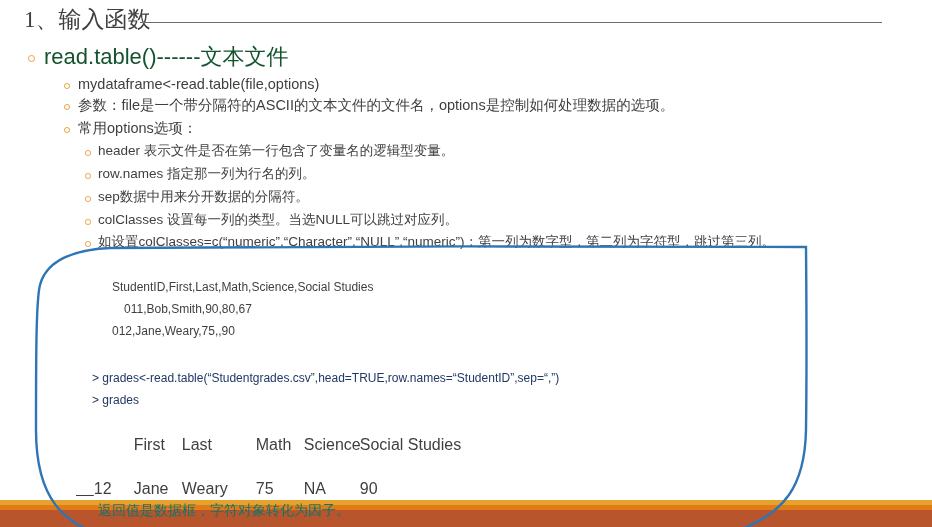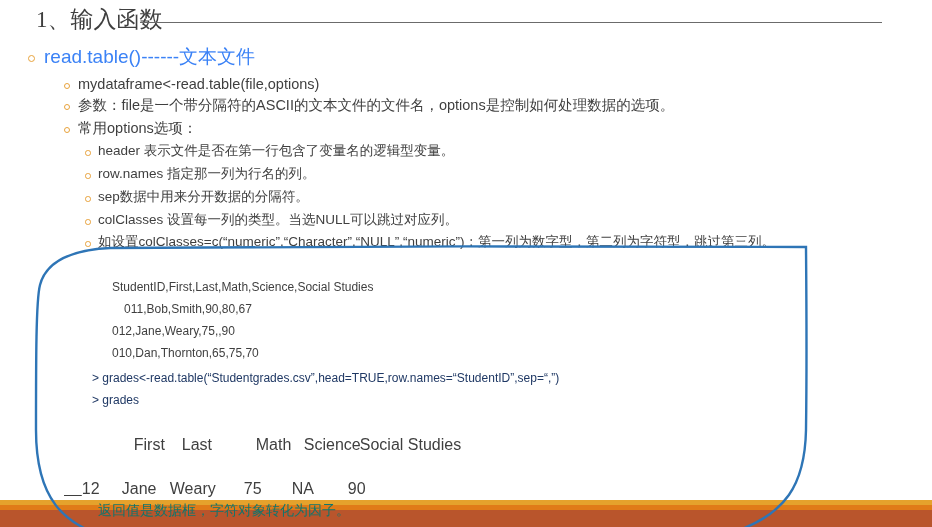--- a/index.html
+++ b/index.html
@@ -26,21 +26,21 @@
   
   .title-row {
     position: absolute;
     left: 24px;
     top: 6px;
     width: 890px;
     height: 30px;
   }
   .title-text {
     position: absolute;
-    left: 12px;
+    left: 0;
     top: 0;
     font-size: 23px;
     line-height: 28px;
     color: #3f3f3f;
     font-family: "Liberation Serif", "DejaVu Serif", serif;
     white-space: nowrap;
   }
   .title-rule {
     position: absolute;
     left: 116px;
@@ -60,23 +60,23 @@
     position: absolute;
     display: inline-block;
     border-radius: 50%;
     border: 1.4px solid #e8a33d;
     background: transparent;
   }
 
   
   .lvl1 {
     left: 44px;
-    font-size: 19px;
+    font-size: 22px;
     line-height: 26px;
-    color: #3b82f6;
+    color: #14532d;
   }
   .lvl1 .bullet {
     width: 5px; height: 5px;
     left: -16px; top: 11px;
   }
 
   
   .lvl2 {
     left: 78px;
     font-size: 14.5px;
@@ -203,31 +203,30 @@
   </div>
   <div class="line lvl3" style="top:232px;">
     <span class="bullet"></span>
     <span>如设置colClasses=c(“numeric”,“Character”,“NULL”,“numeric”)：第一列为数字型，第二列为字符型，跳过第三列。</span>
   </div>
 
 
   <div class="code-line" style="left:112px; top:277px;">StudentID,First,Last,Math,Science,Social Studies</div>
   <div class="code-line" style="left:124px; top:299px;">011,Bob,Smith,90,80,67</div>
   <div class="code-line" style="left:112px; top:321px;">012,Jane,Weary,75,,90</div>
-  <div class="code-line" style="left:112px; top:343px;">010,Dan,Thornton,65,75,70</div>
 
   <div class="code-line navy" style="left:92px; top:368px;">&gt; grades&lt;-read.table(“Studentgrades.csv”,head=TRUE,row.names=“StudentID”,sep=“,”)</div>
   <div class="code-line navy" style="left:92px; top:390px;">&gt; grades</div>
 
   <div class="out-row" style="left:76px; top:413px;">
     <span class="out-cell c-id"></span><span class="out-cell c-fst">First</span><span class="out-cell c-lst">Last</span><span class="out-cell c-mth">Math</span><span class="out-cell c-sci">Science</span><span class="out-cell c-soc">Social Studies</span>
   </div>
 
 
-  <div class="out-row" style="left:64px; top:457px;text-decoration:underline;">
+  <div class="out-row" style="left:76px; top:457px;text-decoration:underline;">
     <span class="out-cell c-id">12</span><span class="out-cell c-fst">Jane</span><span class="out-cell c-lst">Weary</span><span class="out-cell c-mth">75</span><span class="out-cell c-sci">NA</span><span class="out-cell c-soc">90</span>
   </div>
 
   <div class="out-row" style="left:76px; top:479px;">
     <span class="out-cell c-id">10</span><span class="out-cell c-fst">Dan</span><span class="out-cell c-lst">Thornton</span><span class="out-cell c-mth">65</span><span class="out-cell c-sci">75</span><span class="out-cell c-soc">70</span>
   </div>
 
   <div class="band" id="band-gold"></div>
   <div class="band" id="band-orange"></div>
   <div class="band" id="band-brown"></div>

